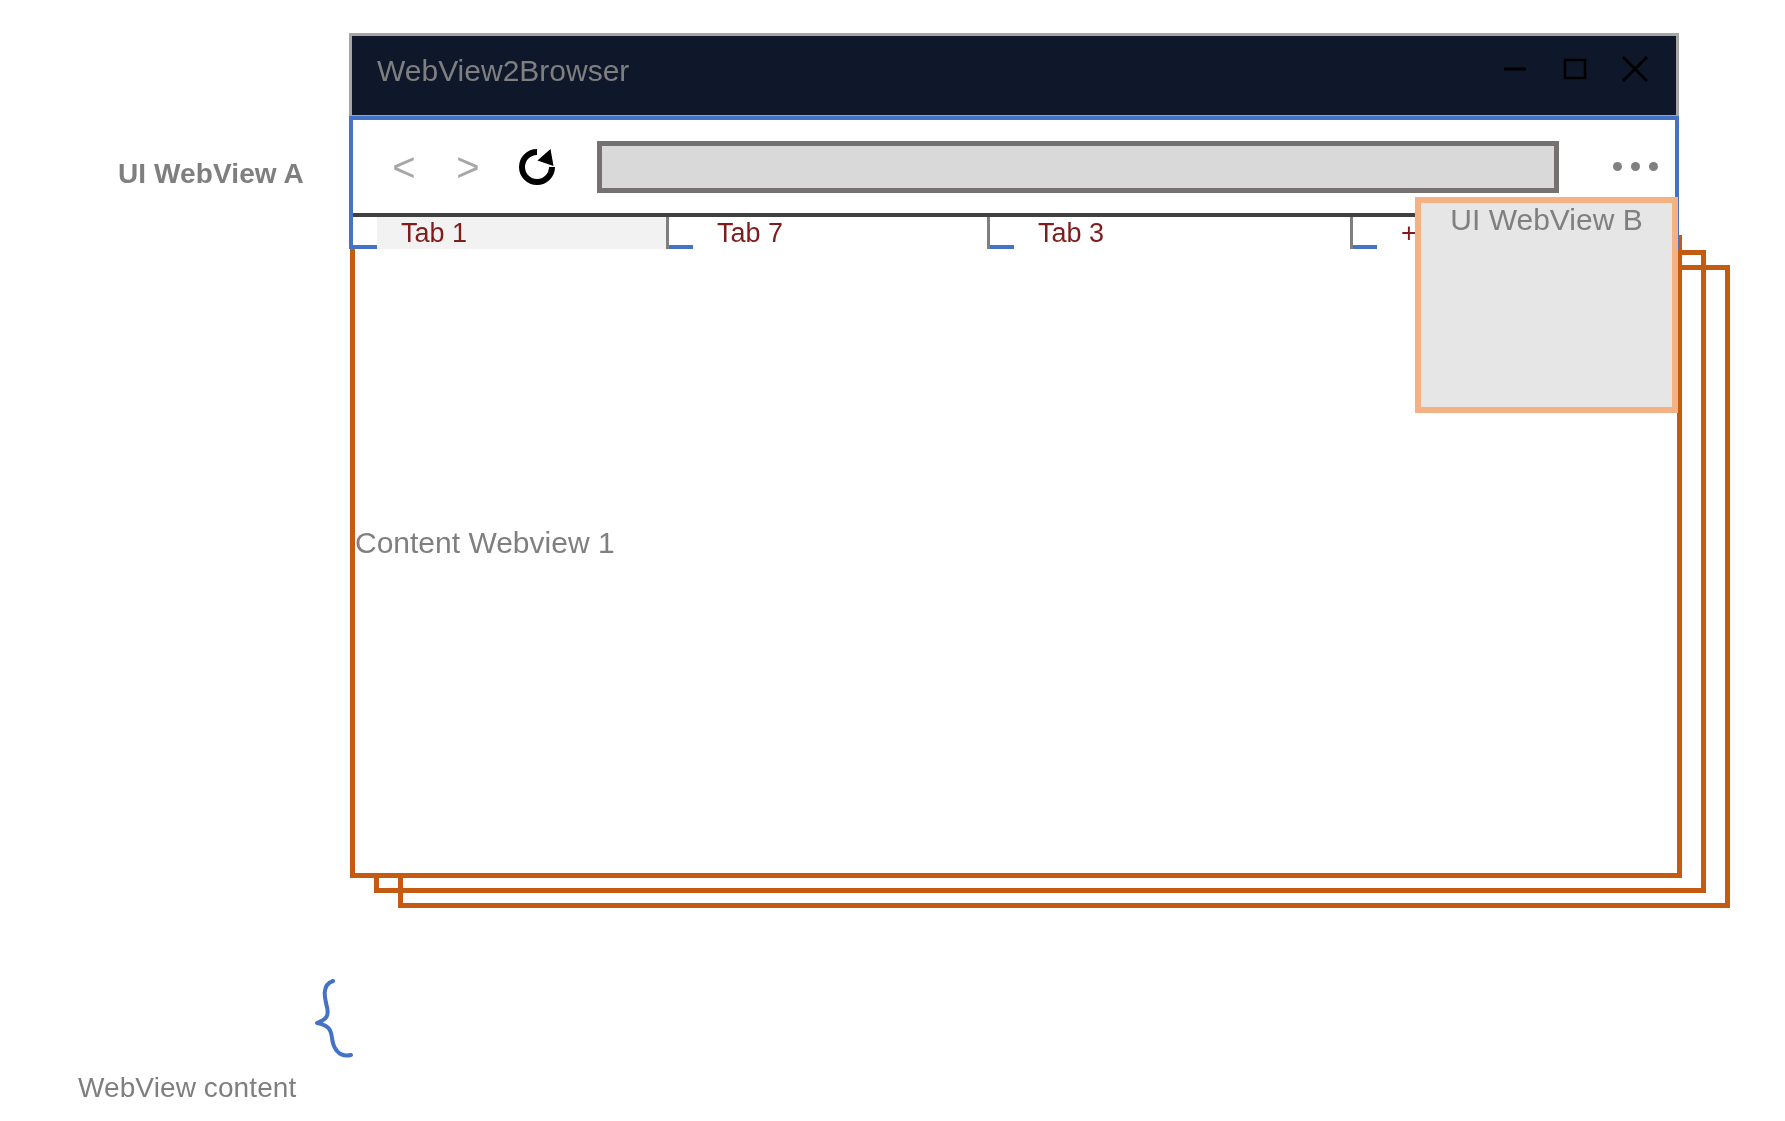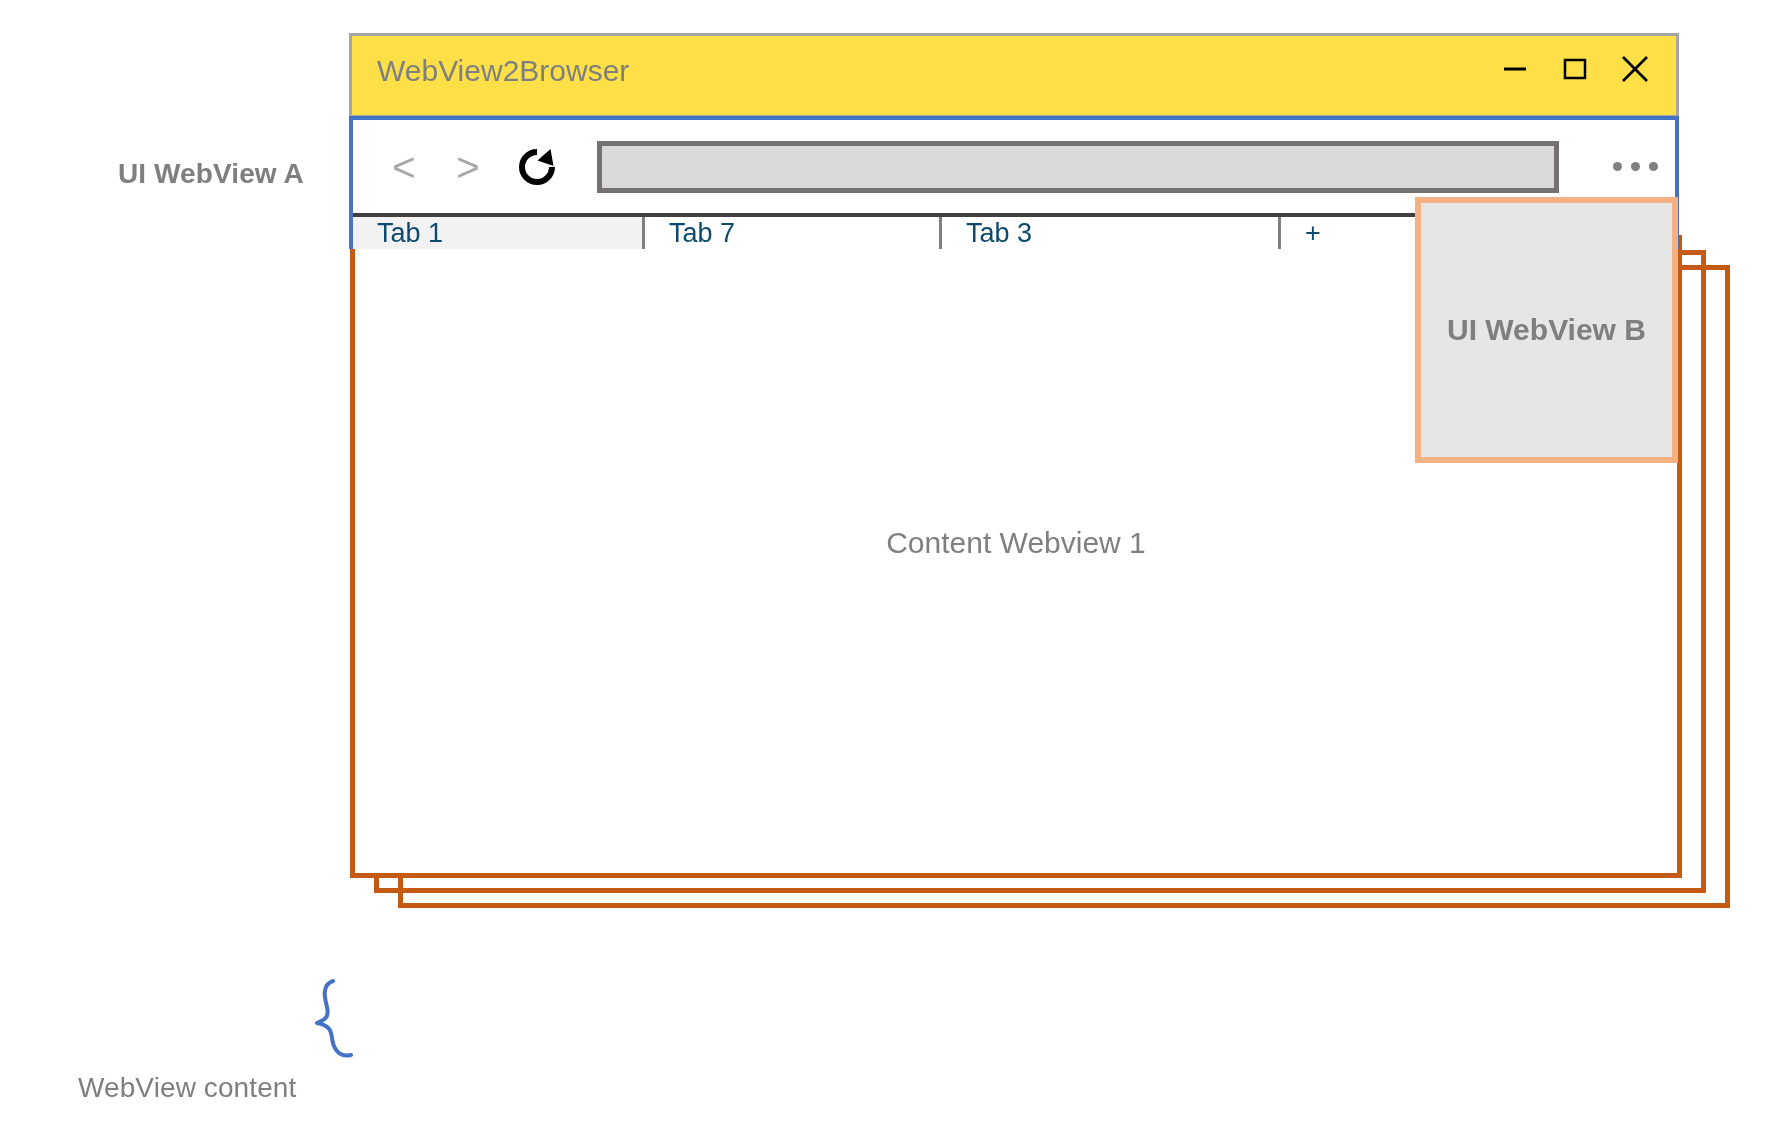--- a/index.html
+++ b/index.html
@@ -35,21 +35,21 @@
   #label-ui-webview-a { left: 118px; top: 155px; font-weight: bold; }
   #label-hidden-content { left: 78px; top: 992px; }
 
   
   #browser-window {
     position: absolute;
     left: 349px;
     top: 33px;
     width: 1330px;
     height: 85px;
-    background: #fde047;
+    background: #0f172a;
     border: 3px solid #a6a6a6;
     box-sizing: border-box;
   }
   #window-title {
     position: absolute;
     left: 25px;
     top: 18px;
     font-size: 30px;
     color: #7f7f7f;
     white-space: nowrap;
@@ -150,24 +150,25 @@
     box-sizing: border-box;
   }
   .tab {
     height: 100%;
     box-sizing: border-box;
     border-right: 3px solid #7f7f7f;
     display: flex;
     align-items: center;
     background: #ffffff;
     font-size: 27px;
-    color: #0c4a6e;
+    color: #7f1d1d;
     padding-left: 24px;
     white-space: nowrap;
     overflow: hidden;
+    margin-left: 24px;
   }
   .tab.active { background: #f2f2f2; }
   .tab.w1 { width: 292px; }
   .tab.w2 { width: 297px; }
   .tab.w3 { width: 339px; }
   .tab.wplus { width: 180px; border-right: none; }
 
   
   .content-box {
     position: absolute;
@@ -192,40 +193,37 @@
     top: 235px;
     width: 1332px;
     height: 643px;
     background: #ffffff;
   }
   #content-webview-1-label {
     position: absolute;
     left: 0;
     right: 0;
     top: 286px;
-    text-align: center;
     font-size: 30px;
     color: #7f7f7f;
     white-space: nowrap;
   }
 
   
   #ui-webview-b {
     position: absolute;
     left: 1415px;
     top: 197px;
     width: 263px;
-    height: 266px;
+    height: 216px;
     box-sizing: border-box;
     border: 6px solid #f4b183;
     background: #e7e6e6;
     display: flex;
-    align-items: center;
     justify-content: center;
-    font-weight: bold;
   }
   #ui-webview-b-label {
     font-size: 30px;
     color: #7f7f7f;
     white-space: nowrap;
   }
 
   
   #brace-callout {
     position: absolute;

